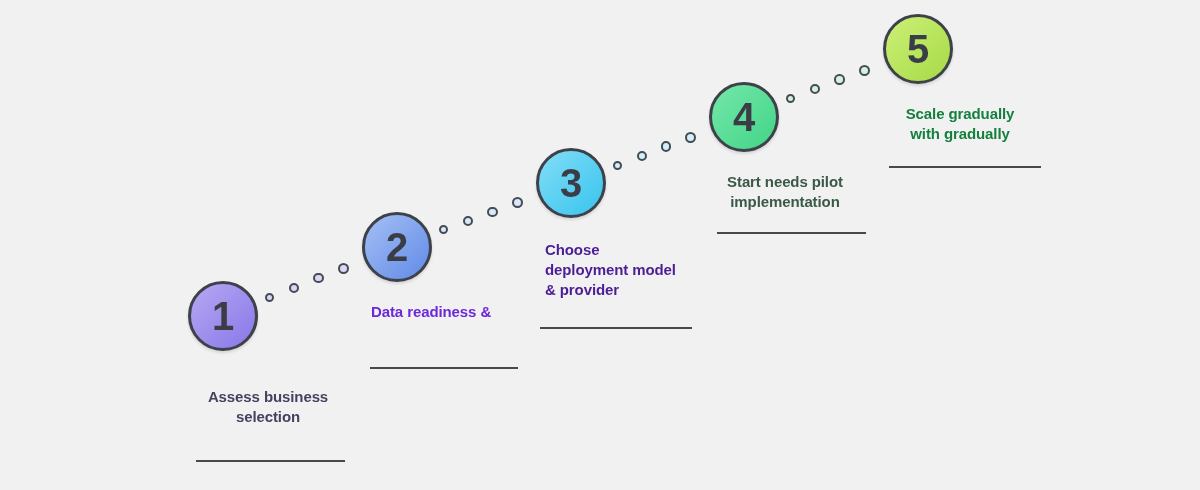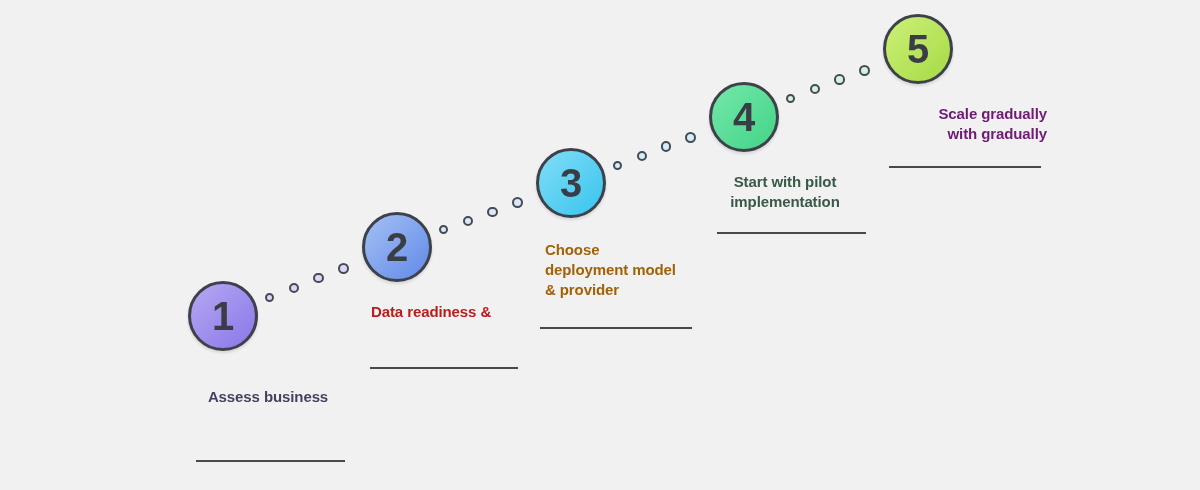--- a/index.html
+++ b/index.html
@@ -43,59 +43,60 @@
 <div class="canvas" id="diagram" style="background: rgb(241, 241, 242);">
     <div class="dot" style="left: 265.48px; top: 292.87px; width: 9px; height: 9px; border: 2px solid rgb(67, 76, 82); background: rgb(221, 214, 246);"></div>
     <div class="dot" style="left: 289.34px; top: 282.71px; width: 10px; height: 10px; border: 2px solid rgb(67, 76, 82); background: rgb(221, 214, 246);"></div>
     <div class="dot" style="left: 313.45px; top: 272.8px; width: 10.5px; height: 10.5px; border: 2px solid rgb(67, 76, 82); background: rgb(221, 214, 246);"></div>
     <div class="dot" style="left: 337.56px; top: 262.89px; width: 11px; height: 11px; border: 2px solid rgb(67, 76, 82); background: rgb(221, 214, 246);"></div>
     <div class="circle" style="left: 188px; top: 281px; border: 3px solid rgb(61, 65, 74); background: linear-gradient(135deg, rgb(182, 168, 243), rgb(137, 119, 232)); color: rgb(58, 61, 69);">
       <span>1</span>
     </div>
     <div class="step-label" style="left: 185px; top: 387px; width: 166px; text-align: center; color: rgb(70, 65, 95);">
       <div>Assess business</div>
+      <div>selection</div>
     </div>
     <div class="underline" style="left: 196px; top: 460px; width: 149px; background: rgb(72, 73, 76);"></div>
     <div class="dot" style="left: 439.48px; top: 225.22px; width: 9px; height: 9px; border: 2px solid rgb(67, 76, 82); background: rgb(219, 231, 251);"></div>
     <div class="dot" style="left: 463.34px; top: 215.76px; width: 10px; height: 10px; border: 2px solid rgb(67, 76, 82); background: rgb(219, 231, 251);"></div>
     <div class="dot" style="left: 487.45px; top: 206.55px; width: 10.5px; height: 10.5px; border: 2px solid rgb(67, 76, 82); background: rgb(219, 231, 251);"></div>
     <div class="dot" style="left: 511.56px; top: 197.34px; width: 11px; height: 11px; border: 2px solid rgb(67, 76, 82); background: rgb(219, 231, 251);"></div>
     <div class="circle" style="left: 362px; top: 212px; border: 3px solid rgb(61, 65, 74); background: linear-gradient(135deg, rgb(165, 192, 244), rgb(97, 138, 232)); color: rgb(58, 61, 69);">
       <span>2</span>
     </div>
-    <div class="step-label" style="left: 371px; top: 302px; width: 170px; text-align: left; color: #b91c1c;">
+    <div class="step-label" style="left: 371px; top: 302px; width: 170px; text-align: left; color: #6d28d9;">
       <div>Data readiness &amp;</div>
     </div>
     <div class="underline" style="left: 370px; top: 367px; width: 148px; background: rgb(72, 73, 76);"></div>
     <div class="dot" style="left: 613.21px; top: 160.68px; width: 9px; height: 9px; border: 2px solid rgb(67, 76, 82); background: rgb(210, 239, 251);"></div>
     <div class="dot" style="left: 636.93px; top: 150.94px; width: 10px; height: 10px; border: 2px solid rgb(67, 76, 82); background: rgb(210, 239, 251);"></div>
     <div class="dot" style="left: 660.9px; top: 141.45px; width: 10.5px; height: 10.5px; border: 2px solid rgb(67, 76, 82); background: rgb(210, 239, 251);"></div>
     <div class="dot" style="left: 684.87px; top: 131.96px; width: 11px; height: 11px; border: 2px solid rgb(67, 76, 82); background: rgb(210, 239, 251);"></div>
     <div class="circle" style="left: 536px; top: 148px; border: 3px solid rgb(61, 65, 74); background: linear-gradient(135deg, rgb(130, 221, 247), rgb(56, 196, 238)); color: rgb(58, 61, 69);">
       <span>3</span>
     </div>
-    <div class="step-label" style="left: 545px; top: 240px; width: 170px; text-align: left; color: #a16207;">
+    <div class="step-label" style="left: 545px; top: 240px; width: 170px; text-align: left; color: #4c1d95;">
       <div>Choose</div>
       <div>deployment model</div>
       <div>&amp; provider</div>
     </div>
     <div class="underline" style="left: 540px; top: 327px; width: 152px; background: rgb(72, 73, 76);"></div>
     <div class="dot" style="left: 786.48px; top: 94.14px; width: 9px; height: 9px; border: 2px solid rgb(67, 76, 82); background: rgb(215, 241, 222);"></div>
     <div class="dot" style="left: 810.34px; top: 84.12px; width: 10px; height: 10px; border: 2px solid rgb(67, 76, 82); background: rgb(215, 241, 222);"></div>
     <div class="dot" style="left: 834.45px; top: 74.35px; width: 10.5px; height: 10.5px; border: 2px solid rgb(67, 76, 82); background: rgb(215, 241, 222);"></div>
     <div class="dot" style="left: 858.56px; top: 64.58px; width: 11px; height: 11px; border: 2px solid rgb(67, 76, 82); background: rgb(215, 241, 222);"></div>
     <div class="circle" style="left: 709px; top: 82px; border: 3px solid rgb(61, 65, 74); background: linear-gradient(135deg, rgb(116, 231, 170), rgb(67, 212, 135)); color: rgb(58, 61, 69);">
       <span>4</span>
     </div>
     <div class="step-label" style="left: 700px; top: 172px; width: 170px; text-align: center; color: rgb(58, 89, 71);">
-      <div>Start with pilot</div>
+      <div>Start needs pilot</div>
       <div>implementation</div>
     </div>
     <div class="underline" style="left: 717px; top: 232px; width: 149px; background: rgb(72, 73, 76);"></div>
     <div class="circle" style="left: 883px; top: 14px; border: 3px solid rgb(61, 65, 74); background: linear-gradient(135deg, rgb(205, 240, 120), rgb(165, 218, 69)); color: rgb(58, 61, 69);">
       <span>5</span>
     </div>
-    <div class="step-label" style="left: 873px; top: 104px; width: 174px; text-align: right; color: #701a75;">
+    <div class="step-label" style="left: 873px; top: 104px; width: 174px; text-align: center; color: #15803d;">
       <div>Scale gradually</div>
       <div>with gradually</div>
     </div>
     <div class="underline" style="left: 889px; top: 166px; width: 152px; background: rgb(72, 73, 76);"></div>
   </div>
 
 </body></html>

